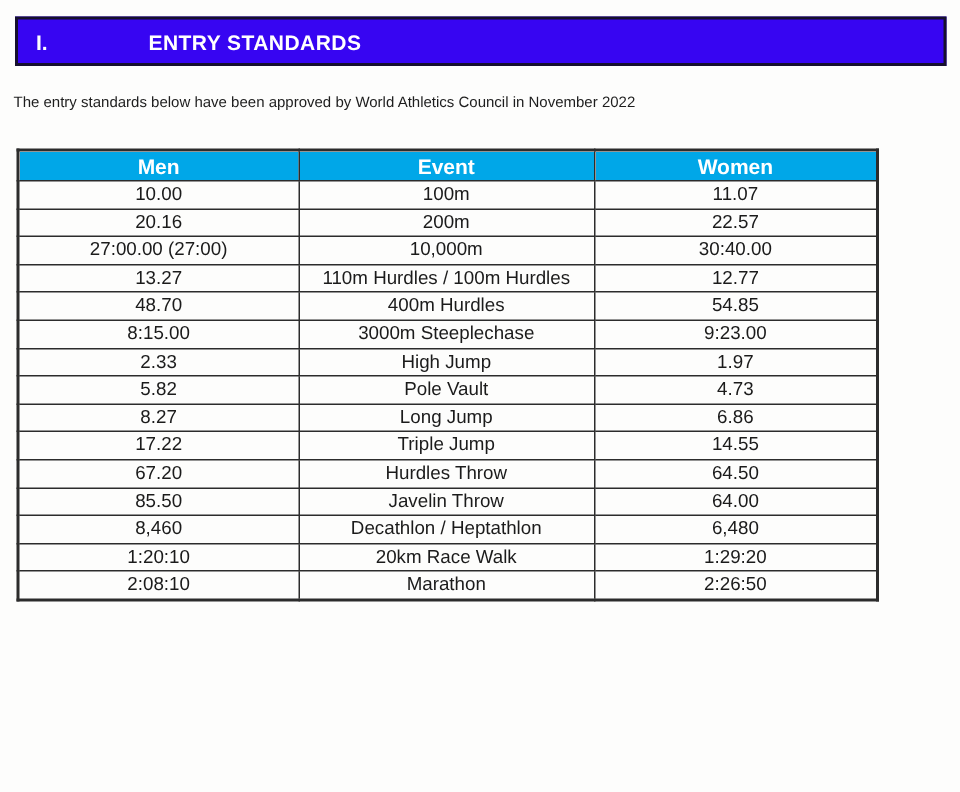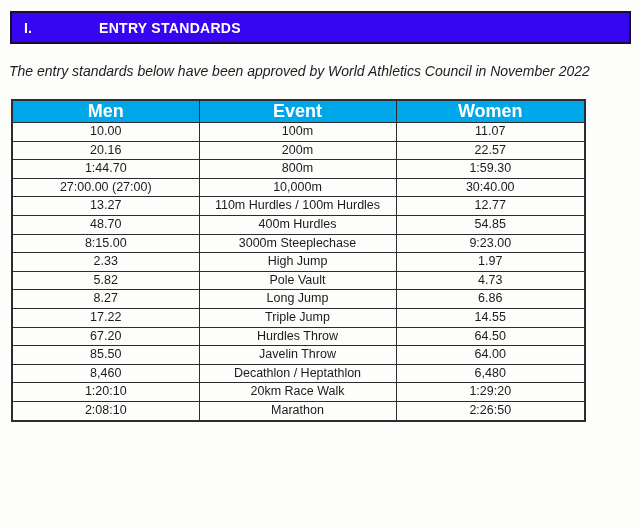--- a/index.html
+++ b/index.html
@@ -33,24 +33,23 @@
     width: 27px;
   }
   .section-title {
     letter-spacing: 0.3px;
     padding-left: 48px;
   }
   .subtitle {
     position: absolute;
     left: 9px;
     top: 63px;
-    font-size: 14px;
+    font-size: 10px;
     color: #1d1d1d;
     white-space: nowrap;
-    font-style: italic;
   }
   table.standards {
     position: absolute;
     left: 11px;
     top: 99px;
     width: 573px;
     border-collapse: collapse;
     table-layout: fixed;
     border: 2px solid #2c2c2c;
   }
@@ -60,21 +59,21 @@
     text-align: center;
     vertical-align: middle;
     padding: 0;
     overflow: hidden;
     white-space: nowrap;
   }
   table.standards th {
     background: var(--thead-color, #00a7e8);
     color: #ffffff;
     font-weight: bold;
-    font-size: 18px;
+    font-size: 14px;
     height: 19px;
   }
   table.standards td {
     font-size: 12.5px;
     color: #1b1b1b;
     height: 17.6px;
     line-height: 17.6px;
   }
 </style>
 </head>
@@ -103,25 +102,20 @@
   <tbody id="standards-tbody">
       <tr>
         <td>10.00</td>
         <td>100m</td>
         <td>11.07</td>
       </tr>
       <tr>
         <td>20.16</td>
         <td>200m</td>
         <td>22.57</td>
-      </tr>
-      <tr>
-        <td>1:44.70</td>
-        <td>800m</td>
-        <td>1:59.30</td>
       </tr>
       <tr>
         <td>27:00.00 (27:00)</td>
         <td>10,000m</td>
         <td>30:40.00</td>
       </tr>
       <tr>
         <td>13.27</td>
         <td>110m Hurdles / 100m Hurdles</td>
         <td>12.77</td>

